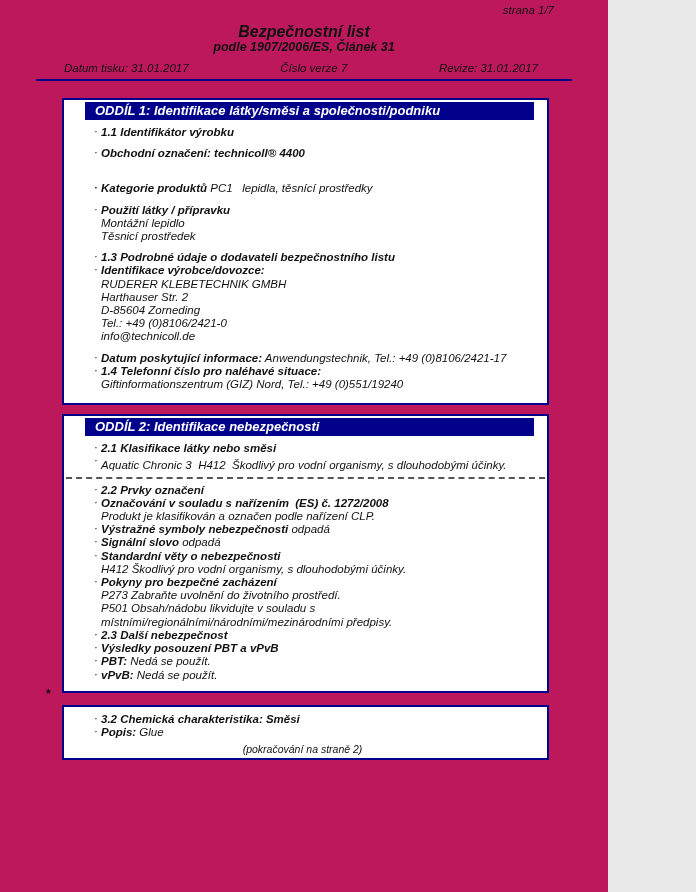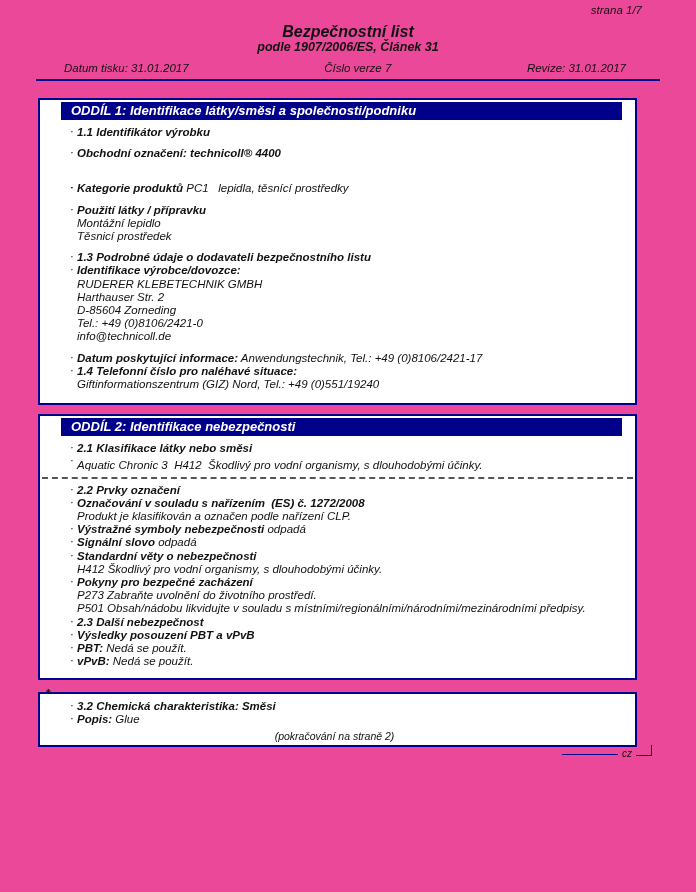--- a/index.html
+++ b/index.html
@@ -1,26 +1,26 @@
 <!DOCTYPE html>
 <html><head>
 <meta charset="utf-8">
 <style>
   html,body{margin:0;padding:0;background:#e8e8e8;}
   .page{
-    width:696px;height:892px;position:relative;background:#ec4899;
+    width:608px;height:892px;position:relative;background:#be185d;
     font-family:"Liberation Sans","DejaVu Sans",sans-serif;
     font-style:italic;color:#111;overflow:hidden;
   }
   .strana{position:absolute;top:4px;right:54px;font-size:11.5px;}
   .title{text-align:center;padding-top:23px;font-size:16px;font-weight:bold;line-height:17px;}
   .subtitle{text-align:center;font-size:12.5px;font-weight:bold;line-height:15px;}
   .daterow{display:flex;justify-content:space-between;padding:7px 70px 0 64px;font-size:11.5px;}
   .toprule{border-top:2px solid #00008b;margin:5px 36px 17px 36px;height:0;}
-  .box{margin:0 59px 0 38px;border:2px solid #00008b;background:#fff;}
+  .box{margin:0 59px 0 62px;border:2px solid #00008b;background:#fff;}
   .box + .box{margin-top:9px;}
   .bar{
     margin:2px 13px 0 21px;background:#00008b;color:#ffffff;
     font-weight:bold;font-size:13px;line-height:15px;padding:1px 0 2px 10px;
   }
   .content{padding:6px 0 12px 0;}
   .row{padding:0 14px 0 37px;position:relative;font-size:11.5px;line-height:13.2px;}
   .pre{position:absolute;left:30px;top:-1px;}
   .bld{font-weight:bold;}
   .g4{margin-top:4px;}
@@ -99,19 +99,14 @@
 
   <div class="star">*</div>
   <div class="box" style="margin-top:12px;">
     <div class="content" style="padding-bottom:3px;">
       <div class="row"><span class="pre">·</span><span class="bld">3.2 Chemická charakteristika: Směsi</span><span></span></div>
       <div class="row"><span class="pre">·</span><span class="bld">Popis:</span><span> Glue</span></div>
       <div class="cont-note">(pokračování na straně 2)</div>
     </div>
   </div>
 
-  <div class="cz-wrap">
-    <div class="czl"></div>
-    <div class="czt">cz</div>
-    <div class="czr"></div>
-  </div>
 
 </div>
 
 </body></html>

